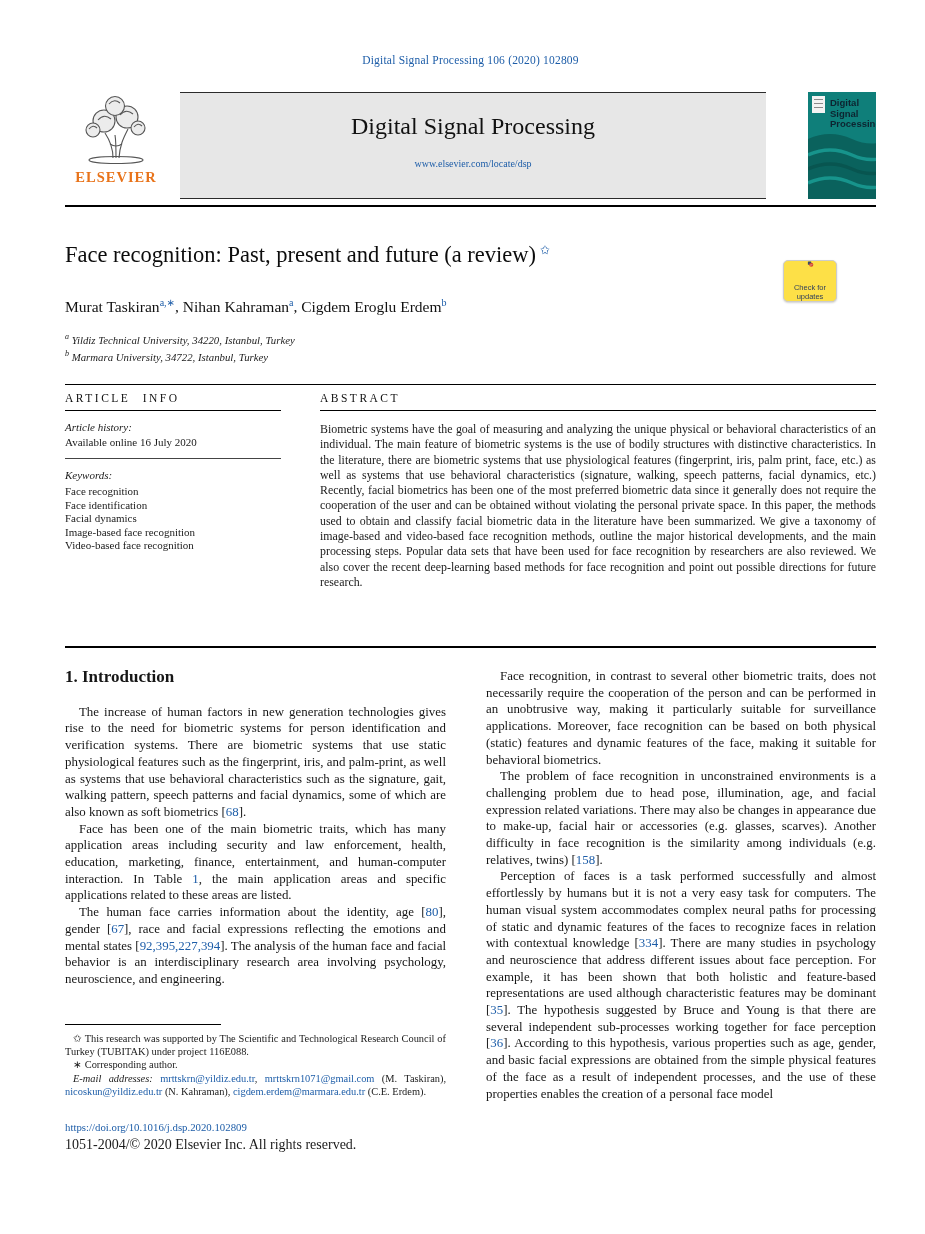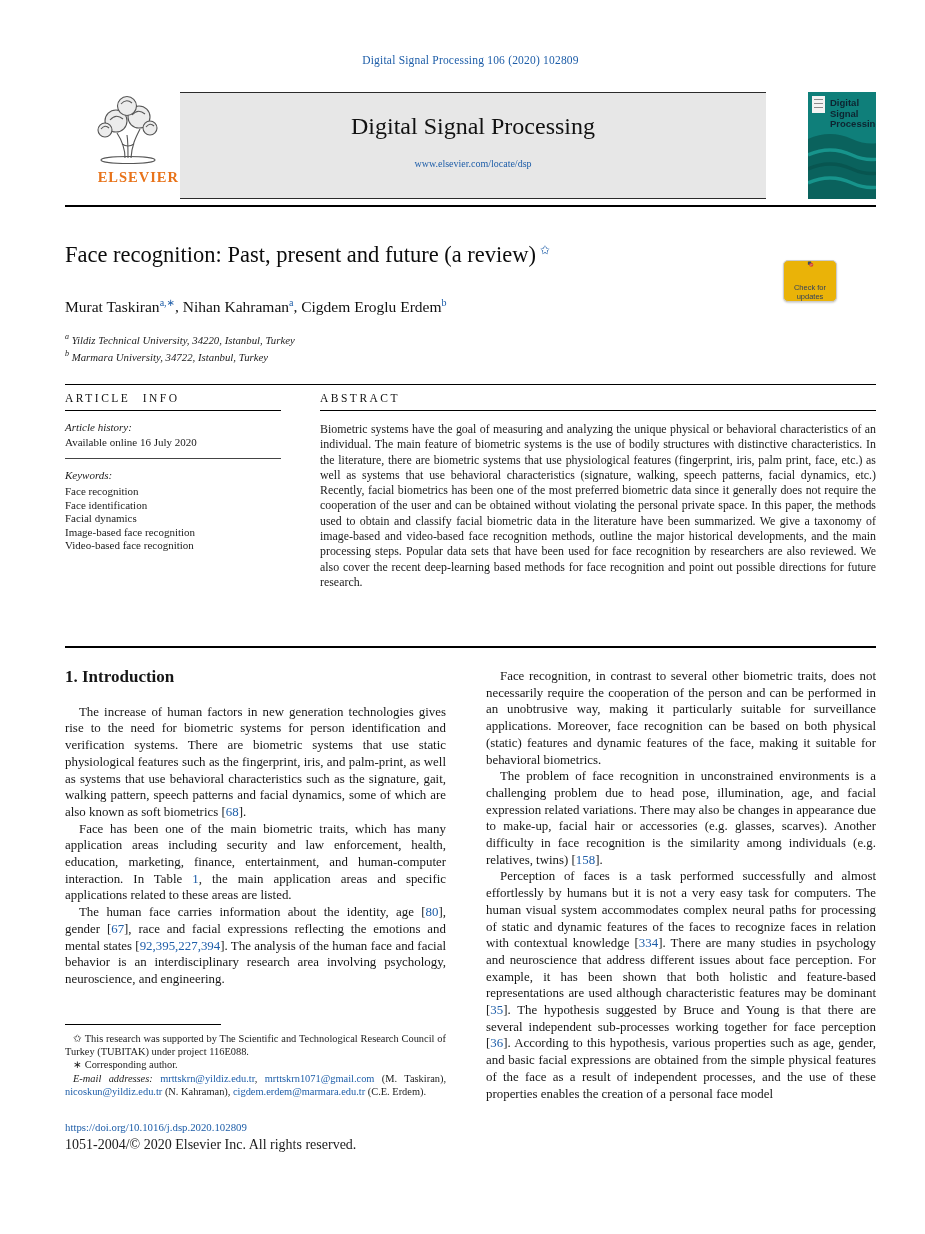--- a/index.html
+++ b/index.html
@@ -5,21 +5,21 @@
   * { margin:0; padding:0; box-sizing:border-box; }
   html,body { background:#fff; }
   body { font-family:"Liberation Serif", serif; color:#1a1a1a; }
   .page { position:relative; width:925px; height:1234px; background:#fff; overflow:hidden; }
   .link { color:var(--link,#1d5da8); cursor:pointer; }
 
   .cite-top { position:absolute; top:54px; left:65px; width:811px; text-align:center;
               font-size:11.5px; letter-spacing:.2px; color:var(--link,#1d5da8); }
 
   .masthead { position:absolute; top:92px; left:65px; width:811px; height:107px; }
-  .logo-el { position:absolute; left:12px; top:0; width:102px; height:107px; text-align:right; }
+  .logo-el { position:absolute; left:0; top:0; width:102px; height:107px; text-align:center; }
   .logo-el svg { display:block; margin:0 auto; }
   .el-word { font-size:14.5px; font-weight:bold; letter-spacing:1px;
              color:var(--orange,#e8731a); margin-top:1px; }
 
   .mast-center { position:absolute; left:115px; top:0; width:586px; height:107px;
                  background:#e7e7e7; border-top:1px solid #2b2b2b; border-bottom:1px solid #2b2b2b;
                  text-align:center; }
   .contents-line { margin-top:10px; font-size:12.5px; color:#222; }
   .mast-title { margin-top:20px; font-size:24px; color:#111;text-align:center; }
   .mast-url { margin-top:18px; font-size:10px; }
@@ -33,21 +33,21 @@
                  font-weight:bold; font-size:9.5px; line-height:10.5px; color:#0d2430; }
 
   .rule { position:absolute; left:65px; width:811px; background:#000; }
   .rule.thick { height:2px; }
   .rule.thin { height:1px; }
 
   .title { position:absolute; left:65px; top:242px; width:700px; font-size:22.5px; color:#0c0c0c; }
   .title .star { font-size:12px; color:var(--link,#1d5da8); vertical-align:8px; margin-left:4px; }
 
   .badge { position:absolute; left:783px; top:260px; width:54px; height:42px;
-           border:1px solid #cccccc; border-radius:5px; background:#eab308;
+           border:1px solid #cccccc; border-radius:5px; background:#fde047;
            box-shadow:0 1px 2px rgba(0,0,0,.18);
            display:flex; flex-direction:column; align-items:center; justify-content:center; gap:17px; }
   .badge-text { font-family:"Liberation Sans",sans-serif; font-size:7.5px; line-height:8.5px;
                 color:#33425c; text-align:center; }
 
   .authors { position:absolute; left:65px; top:297px; font-size:15.5px; color:#111; }
   .authors sup { font-size:10px; color:var(--link,#1d5da8); }
   .affils { position:absolute; left:65px; top:330px; font-size:10.8px; font-style:italic;
             line-height:14.5px; color:#222; }
   .affils sup { font-size:8px; }

